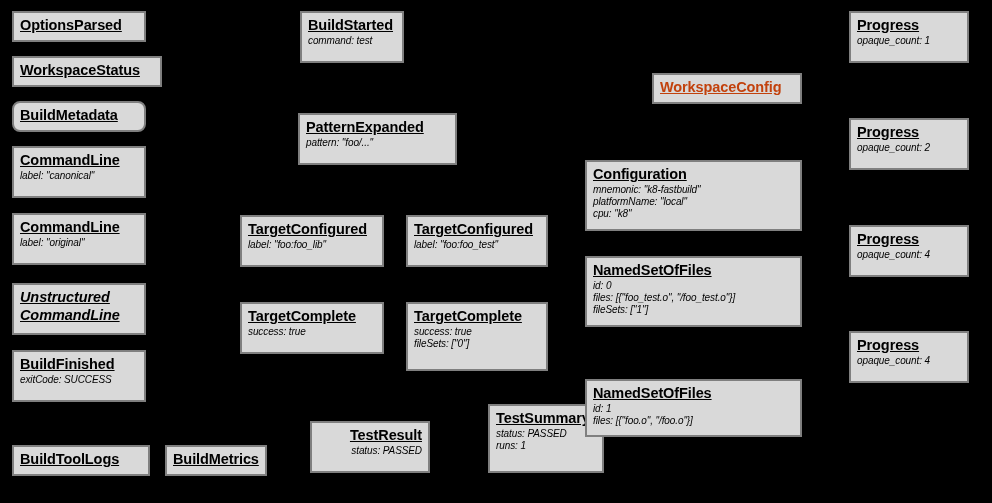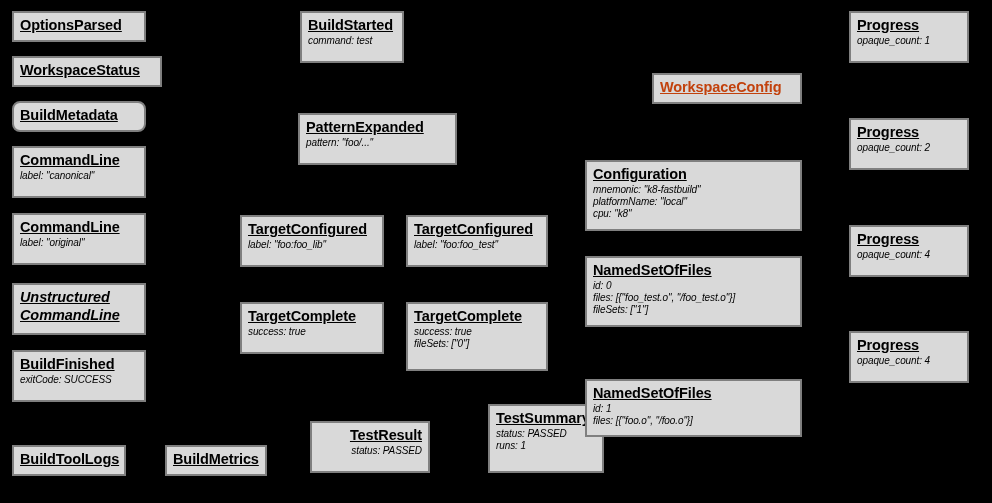--- a/index.html
+++ b/index.html
@@ -67,21 +67,21 @@
       <span class="node-title">CommandLine</span>
       <span class="node-field">label: "original"</span>
     </div>
     <div class="node" style="left: 12px; top: 283px; width: 134px; height: 52px; background: rgb(217, 217, 217); border-color: rgb(127, 127, 127); color: rgb(0, 0, 0);">
       <span class="node-title wrap">Unstructured CommandLine</span>
     </div>
     <div class="node" style="left: 12px; top: 350px; width: 134px; height: 52px; background: rgb(217, 217, 217); border-color: rgb(127, 127, 127); color: rgb(0, 0, 0);">
       <span class="node-title">BuildFinished</span>
       <span class="node-field">exitCode: SUCCESS</span>
     </div>
-    <div class="node" style="left: 12px; top: 445px; width: 114px; height: 31px; background: rgb(217, 217, 217); border-color: rgb(127, 127, 127); color: rgb(0, 0, 0); text-align: right;">
+    <div class="node" style="left: 12px; top: 445px; width: 138px; height: 31px; background: rgb(217, 217, 217); border-color: rgb(127, 127, 127); color: rgb(0, 0, 0);">
       <span class="node-title">BuildToolLogs</span>
     </div>
     <div class="node" style="left: 165px; top: 445px; width: 102px; height: 31px; background: rgb(217, 217, 217); border-color: rgb(127, 127, 127); color: rgb(0, 0, 0);">
       <span class="node-title">BuildMetrics</span>
     </div>
     <div class="node" style="left: 300px; top: 11px; width: 104px; height: 52px; background: rgb(217, 217, 217); border-color: rgb(127, 127, 127); color: rgb(0, 0, 0);">
       <span class="node-title">BuildStarted</span>
       <span class="node-field">command: test</span>
     </div>
     <div class="node" style="left: 298px; top: 113px; width: 159px; height: 52px; background: rgb(217, 217, 217); border-color: rgb(127, 127, 127); color: rgb(0, 0, 0);">

